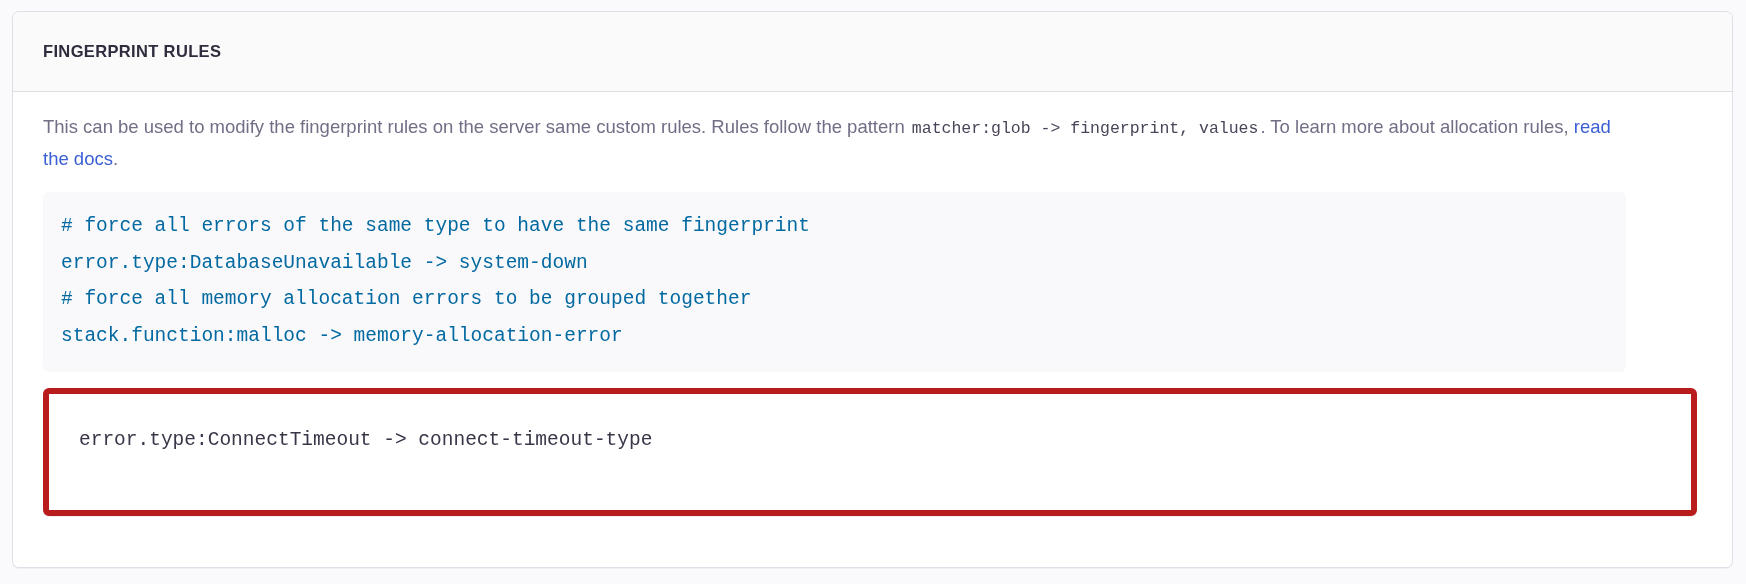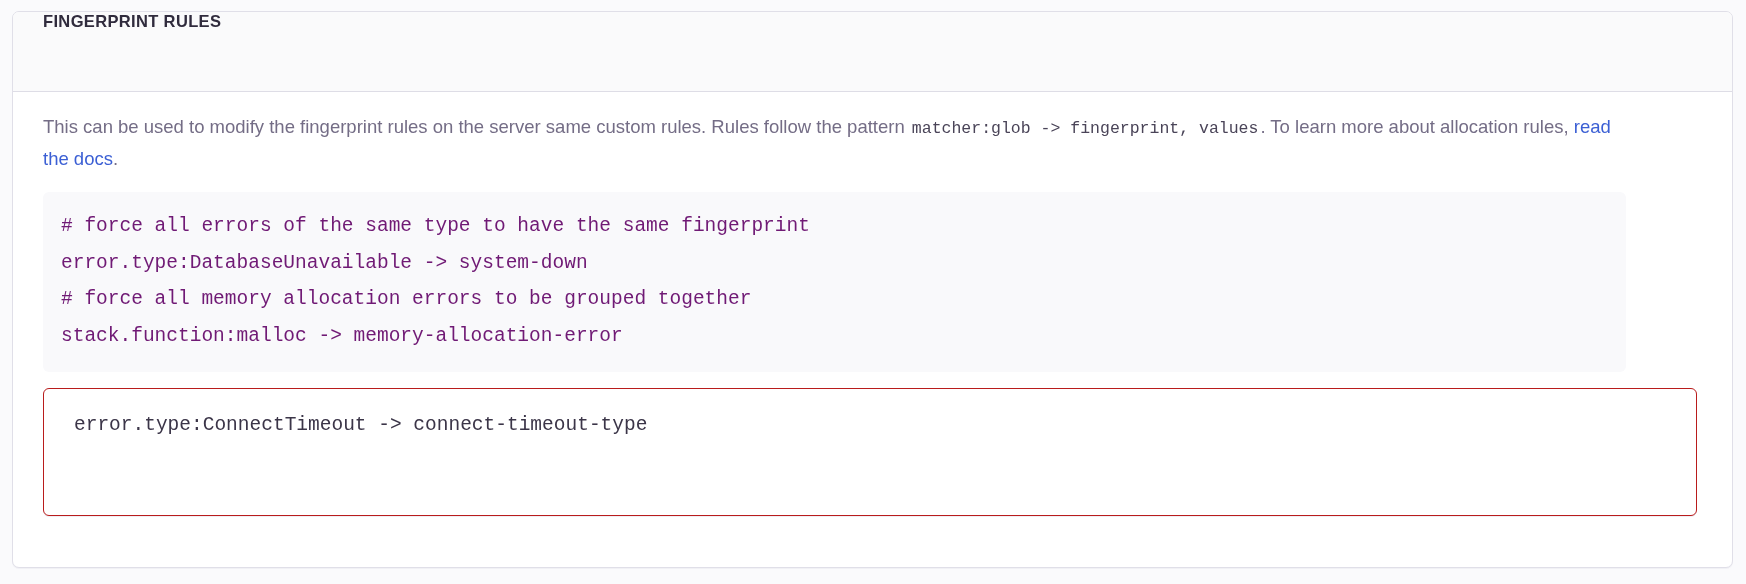--- a/index.html
+++ b/index.html
@@ -28,21 +28,21 @@
     box-shadow: 0 1px 0 rgba(224,223,232,0.35);
     overflow: hidden;
   }
 
   .panel-header {
     height: 80px;
     background: #FAFAFB;
     border-bottom: 1px solid #DEDDE6;
     box-sizing: border-box;
     display: flex;
-    align-items: flex-start;
+    align-items: center;
     padding: 0 30px;
   }
 
   .panel-header-title {
     font-size: 16.5px;
     font-weight: bold;
     letter-spacing: 0.35px;
     color: #302B3D;
     text-transform: uppercase;
     font-family: "Liberation Sans", sans-serif;
@@ -82,34 +82,34 @@
   .code-block {
     background: #F9F9FB;
     border-radius: 6px;
     margin: 0 0 16px 0;
     padding: 16px 18px 18px 18px;
     width: 1583px;
     box-sizing: border-box;
     font-family: "Liberation Mono", "DejaVu Sans Mono", monospace;
     font-size: 19.5px;
     line-height: 36.5px;
-    color: #701a75;
+    color: #0369a1;
     white-space: pre;
     overflow: hidden;
   }
 
   .rules-textarea {
     display: block;
     width: 1654px;
     height: 128px;
     box-sizing: border-box;
-    border: 1px solid #b91c1c;
+    border: 6px solid #b91c1c;
     border-radius: 6px;
     background: #ffffff;
-    padding: 21px 0 0 30px;
+    padding: 31px 0 0 30px;
     margin: 0;
     resize: none;
     outline: none;
     font-family: "Liberation Mono", "DejaVu Sans Mono", monospace;
     font-size: 19.5px;
     line-height: 30px;
     color: #3B3548;
     box-shadow: 0 1px 0 rgba(223,222,231,0.5);
   }
   .rules-textarea::placeholder { color: #A9A4B5; }

